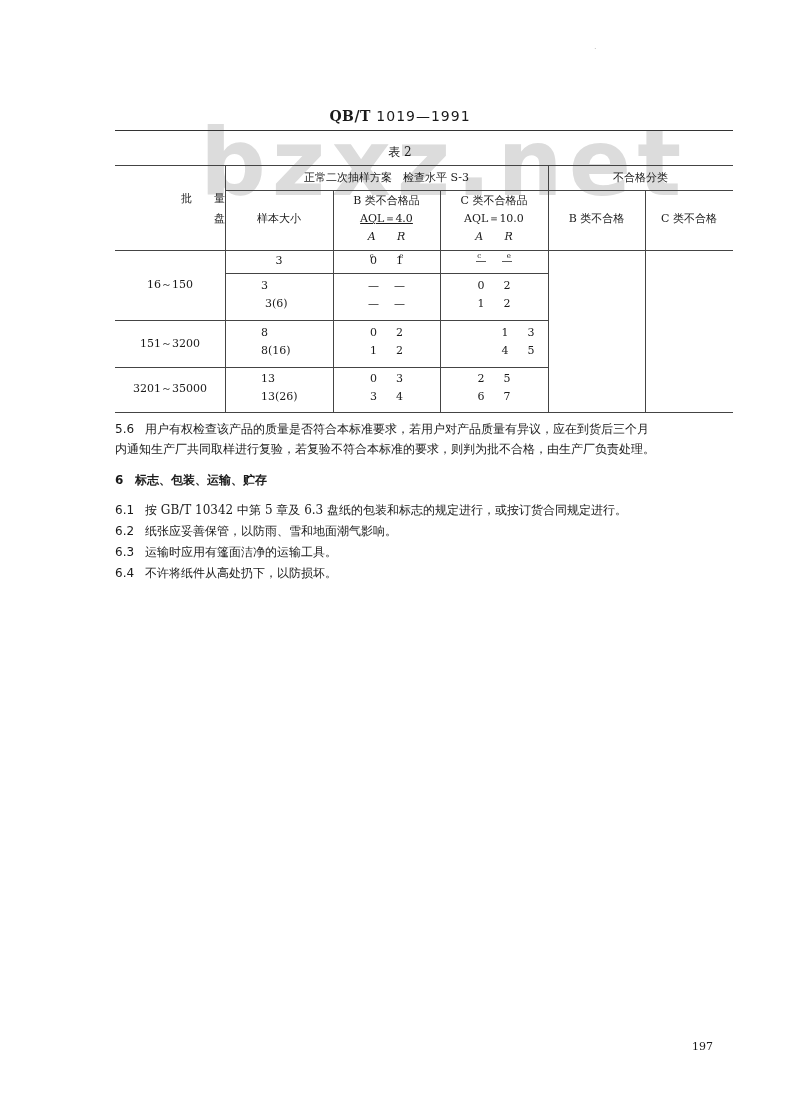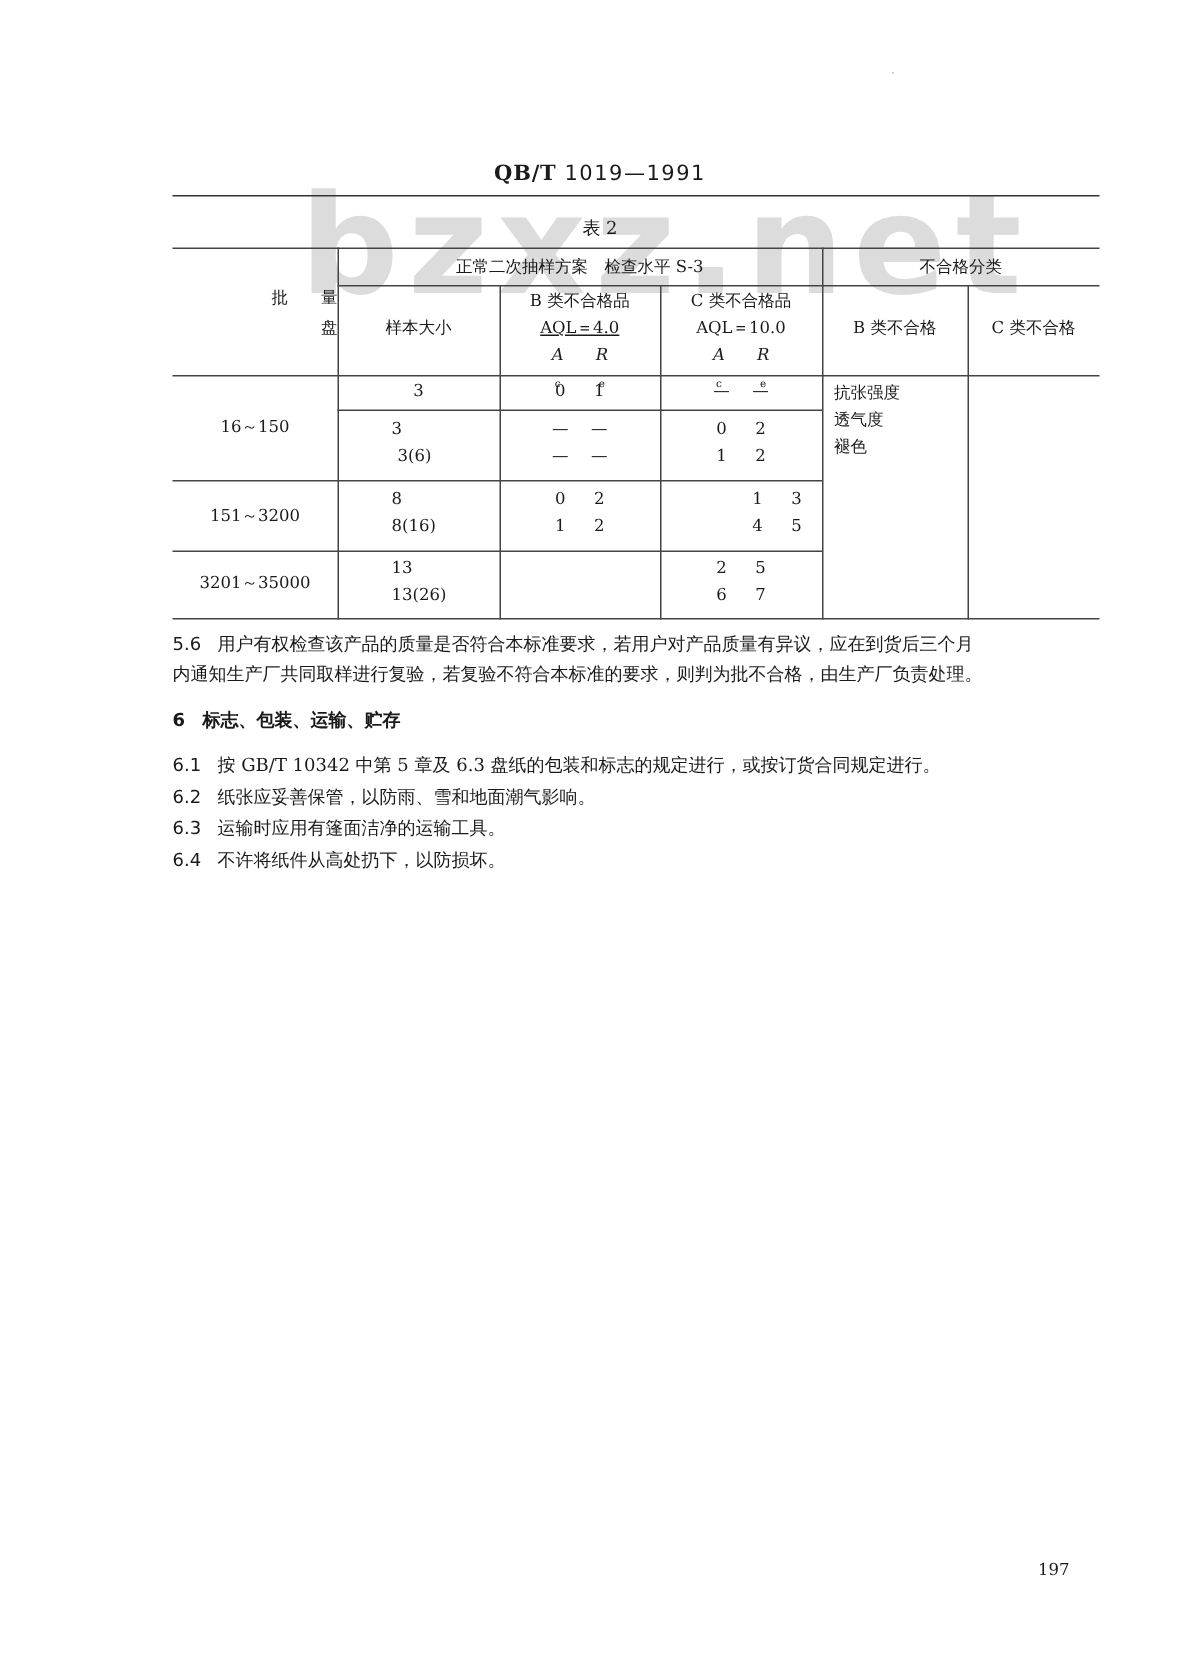--- a/index.html
+++ b/index.html
@@ -126,30 +126,29 @@
   <div class="cell" style="left:325px;width:108px;top:160px;padding-left:24px;">
     <div class="pair"><span>1</span><span>3</span></div><br>
     <div class="pair" style="margin-top:2px;"><span>4</span><span>5</span></div>
   </div>
 
   <div class="cell" style="left:0;width:110px;top:216px;">3201～35000</div>
   <div class="cell left" style="left:146px;width:72px;top:206px;">
     <div>13</div>
     <div style="margin-top:2px;">13(26)</div>
   </div>
+  <div class="cell" style="left:218px;width:107px;top:206px;">
+    <div class="pair"><span>0</span><span>3</span></div><br>
+    <div class="pair" style="margin-top:2px;"><span>3</span><span>4</span></div>
+  </div>
   <div class="cell" style="left:325px;width:108px;top:206px;">
     <div class="pair"><span>2</span><span>5</span></div><br>
     <div class="pair" style="margin-top:2px;"><span>6</span><span>7</span></div>
   </div>
 
-  <div class="cell left" style="left:441px;width:88px;top:88px;line-height:18px;">
-    <div>抗张强度</div>
-    <div>透气度</div>
-    <div>褪色</div>
-  </div>
 </div>
 
 <div class="body-text" style="top:419px;">
   <div><span class="sn">5.6</span><span>用户有权检查该产品的质量是否符合本标准要求，若用户对产品质量有异议，应在到货后三个月</span></div>
   <div><span>内通知生产厂共同取样进行复验，若复验不符合本标准的要求，则判为批不合格，由生产厂负责处理。</span></div>
 </div>
 
 <div class="body-text h6" style="top:470px;">
   <span class="sn" style="width:20px;">6</span><span>标志、包装、运输、贮存</span>
 </div>

